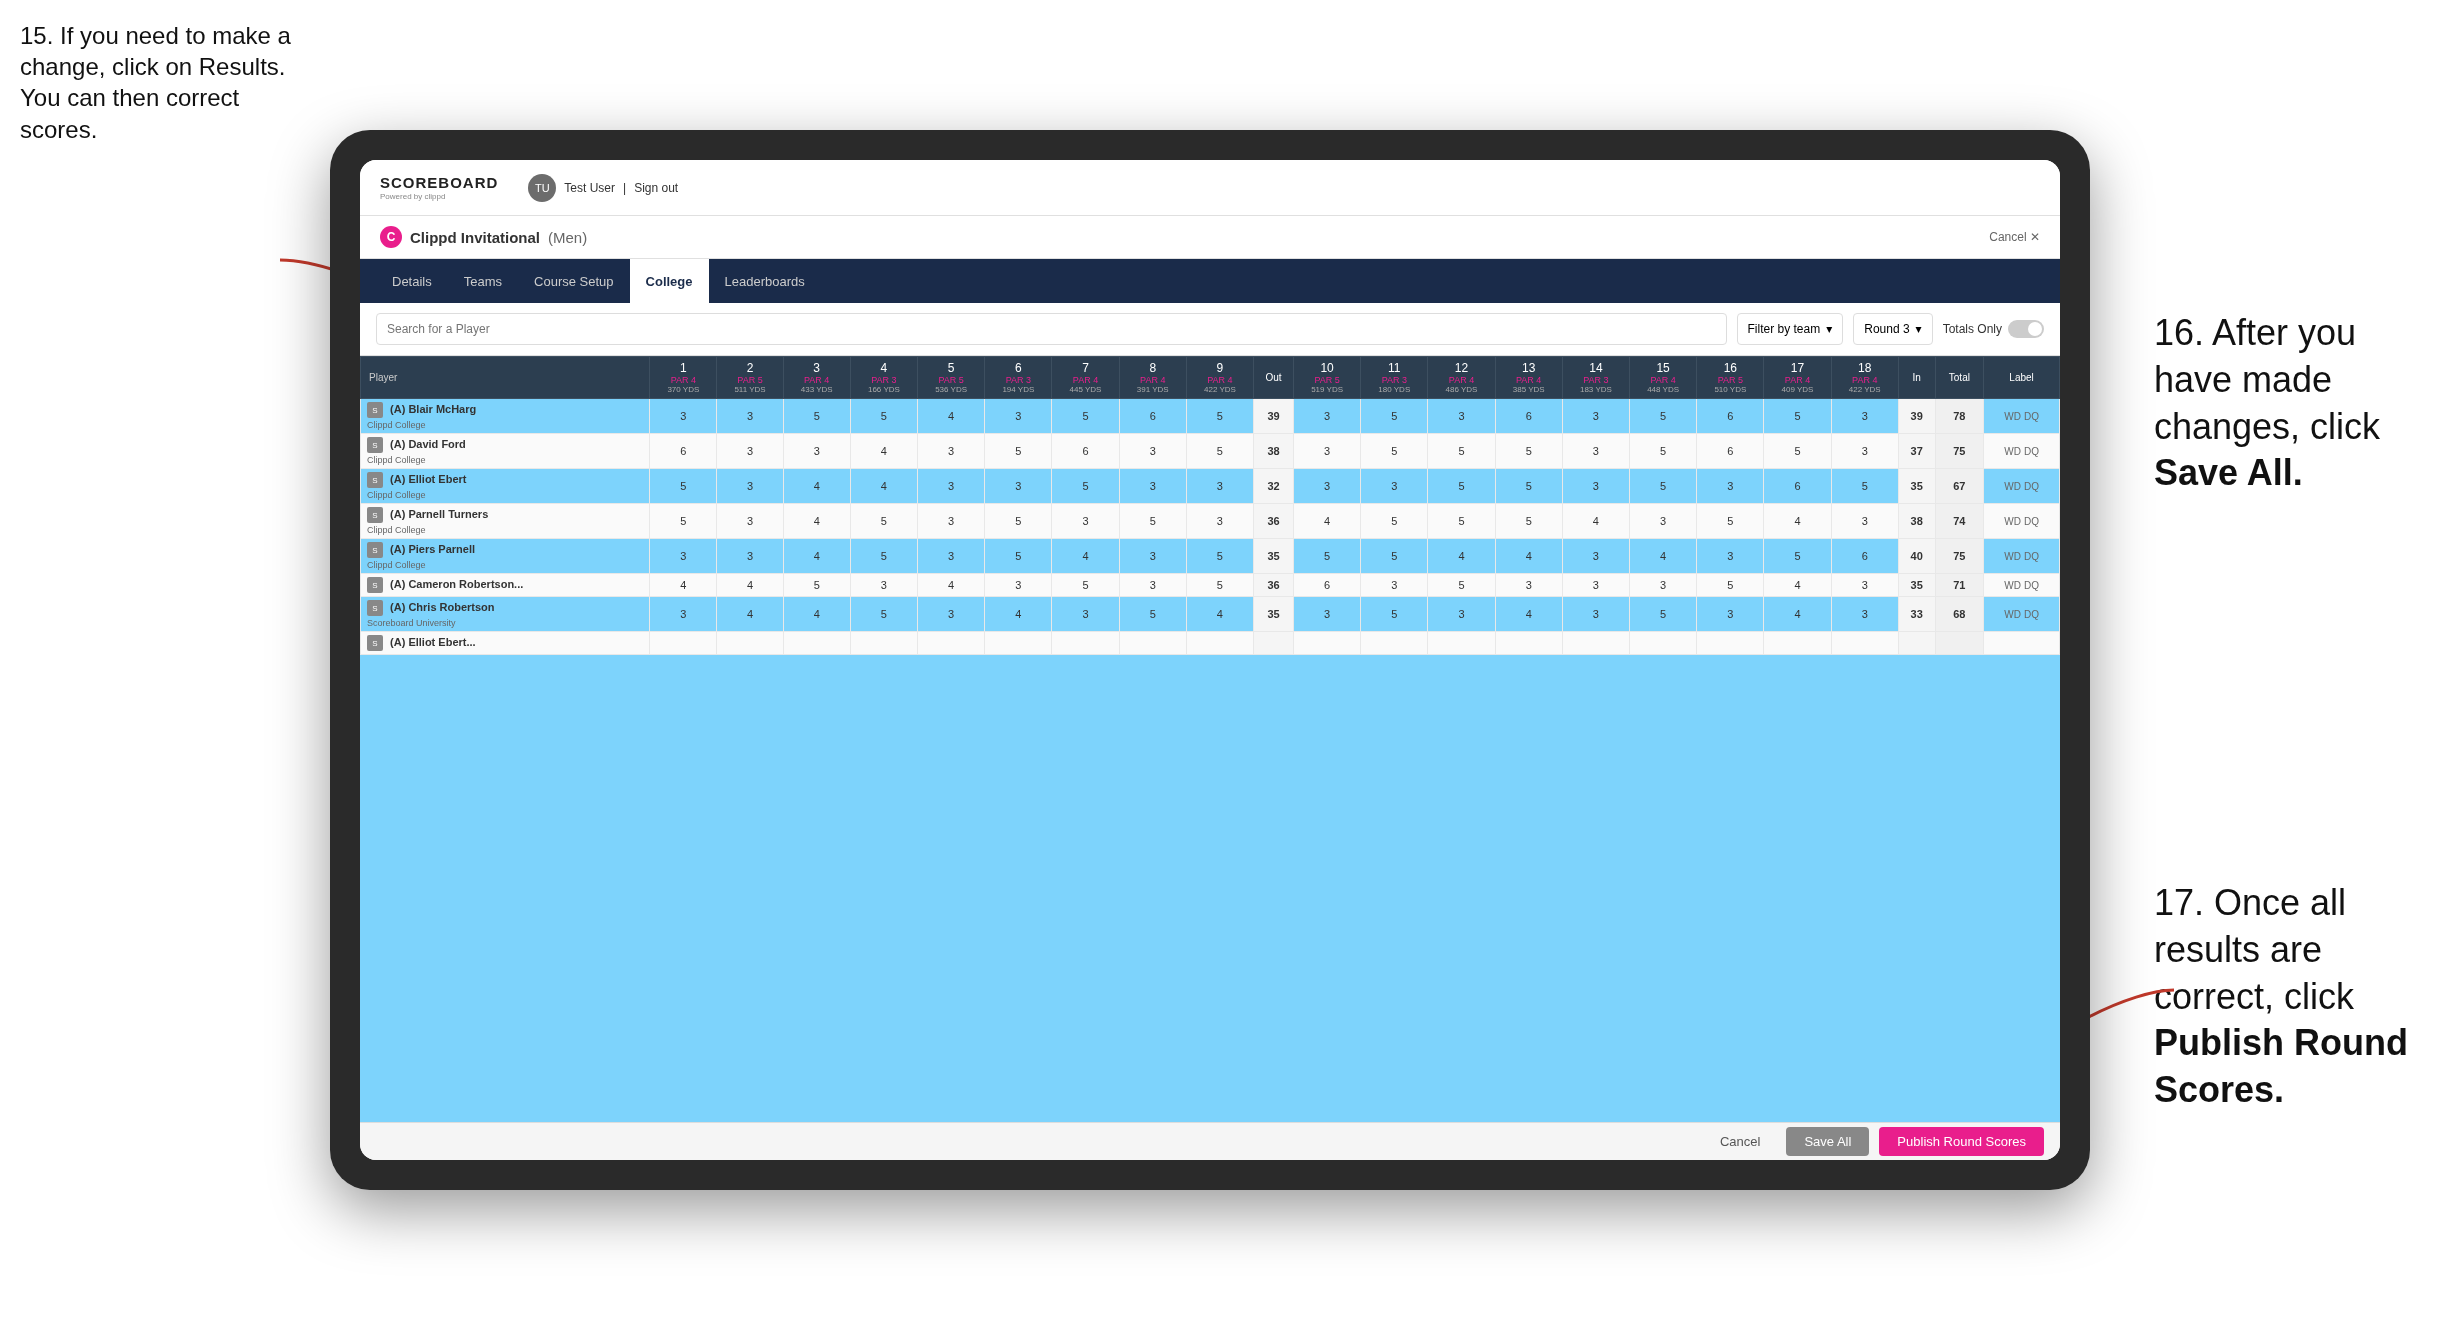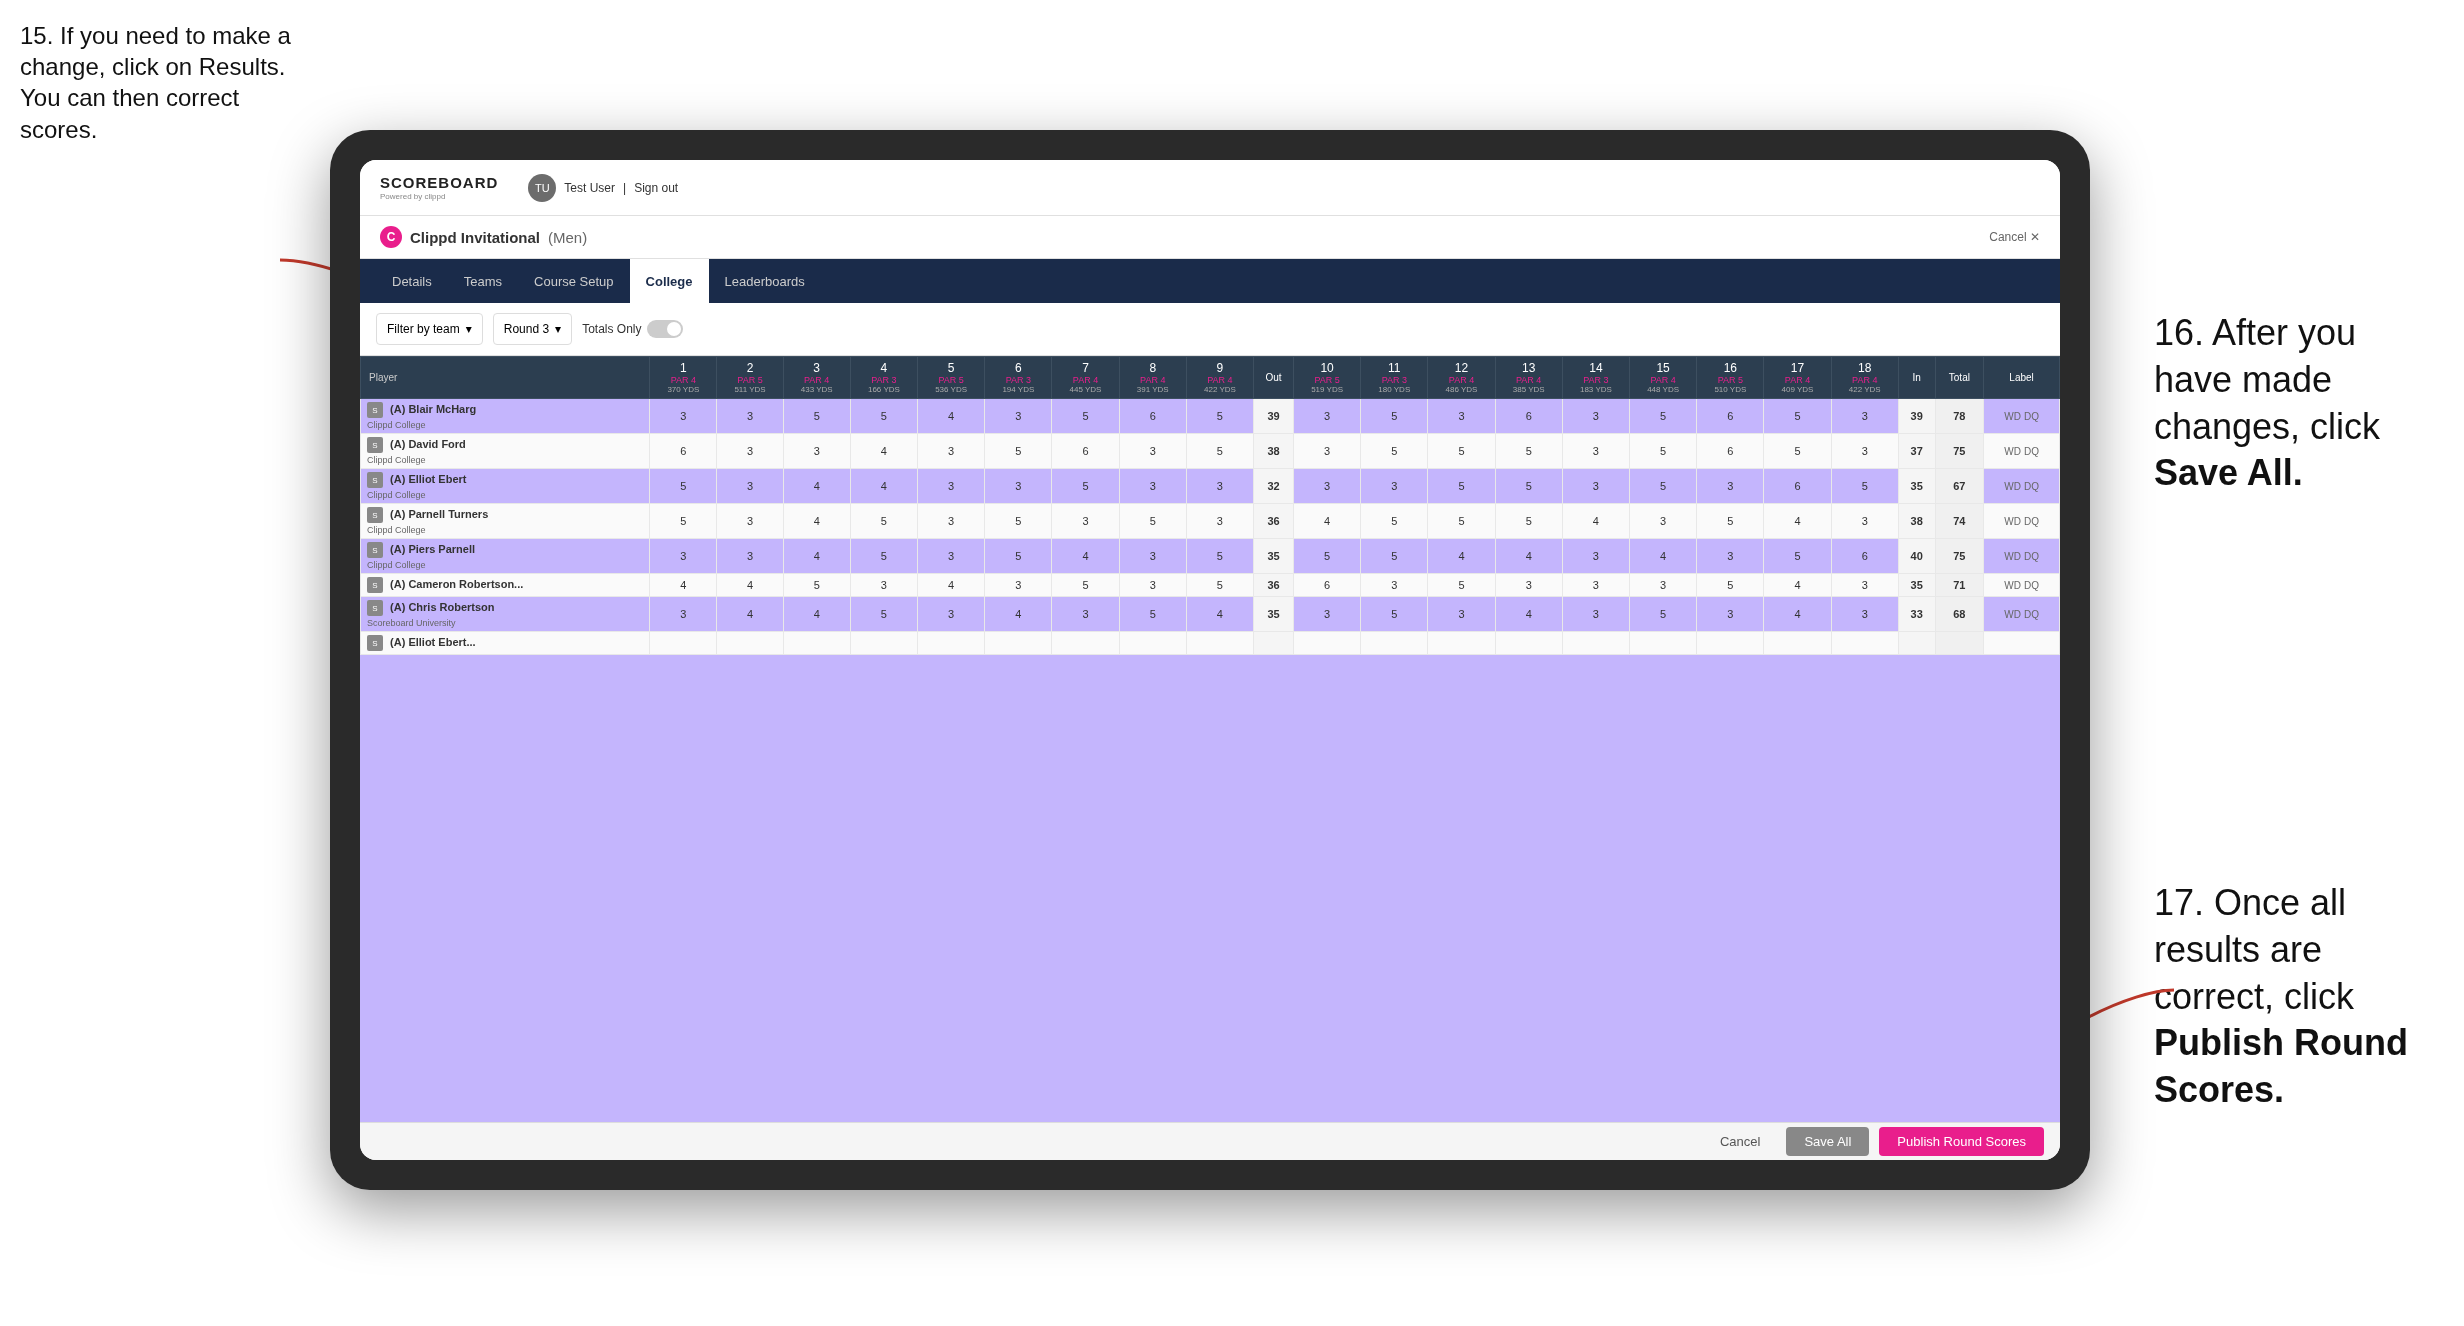--- a/index.html
+++ b/index.html
@@ -262,21 +262,21 @@
       border-radius: 50%;
       position: absolute;
       top: 2px;
       right: 2px;
     }
 
     
     .score-table-container {
       flex: 1;
       overflow: auto;
-      background: #c4b5fd;
+      background: #7dd3fc;
     }
 
     .score-table {
       width: 100%;
       border-collapse: collapse;
       font-size: 11px;
     }
 
     .score-table th {
       background: #2c3e50;
@@ -497,20 +497,21 @@
 
     <div class="tab-bar">
       <div class="tab-item">Details</div>
       <div class="tab-item">Teams</div>
       <div class="tab-item">Course Setup</div>
       <div class="tab-item active">College</div>
       <div class="tab-item">Leaderboards</div>
     </div>
 
     <div class="filter-bar">
+      <input type="text" class="search-input" placeholder="Search for a Player" style="">
       <div class="filter-dropdown">
         <span>Filter by team</span>
         <span>▾</span>
       </div>
       <div class="filter-dropdown">
         <span>Round 3</span>
         <span>▾</span>
       </div>
       <div class="toggle-area">
         <span>Totals Only</span>

